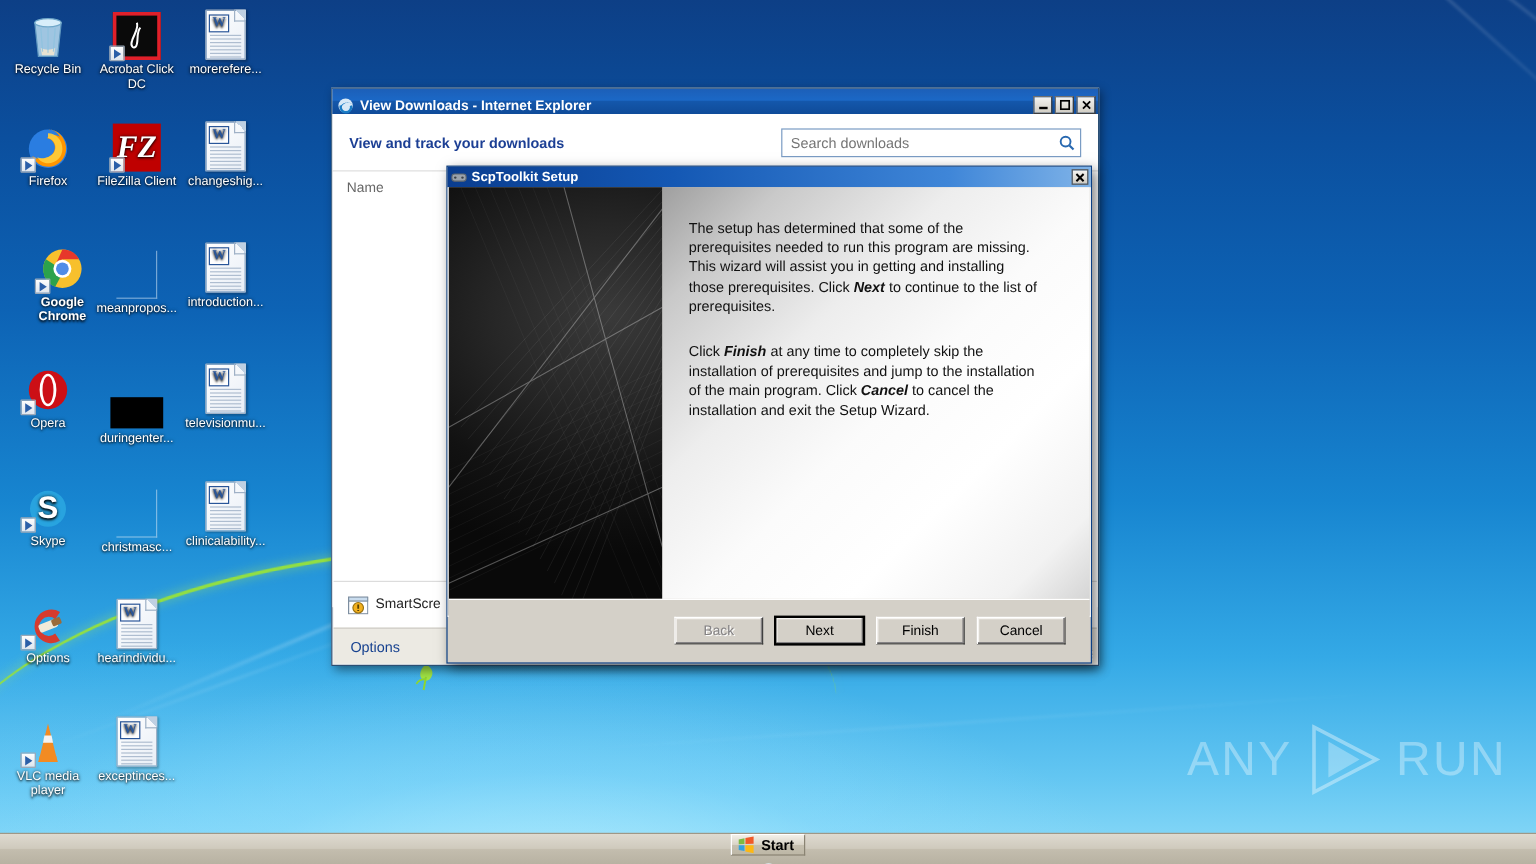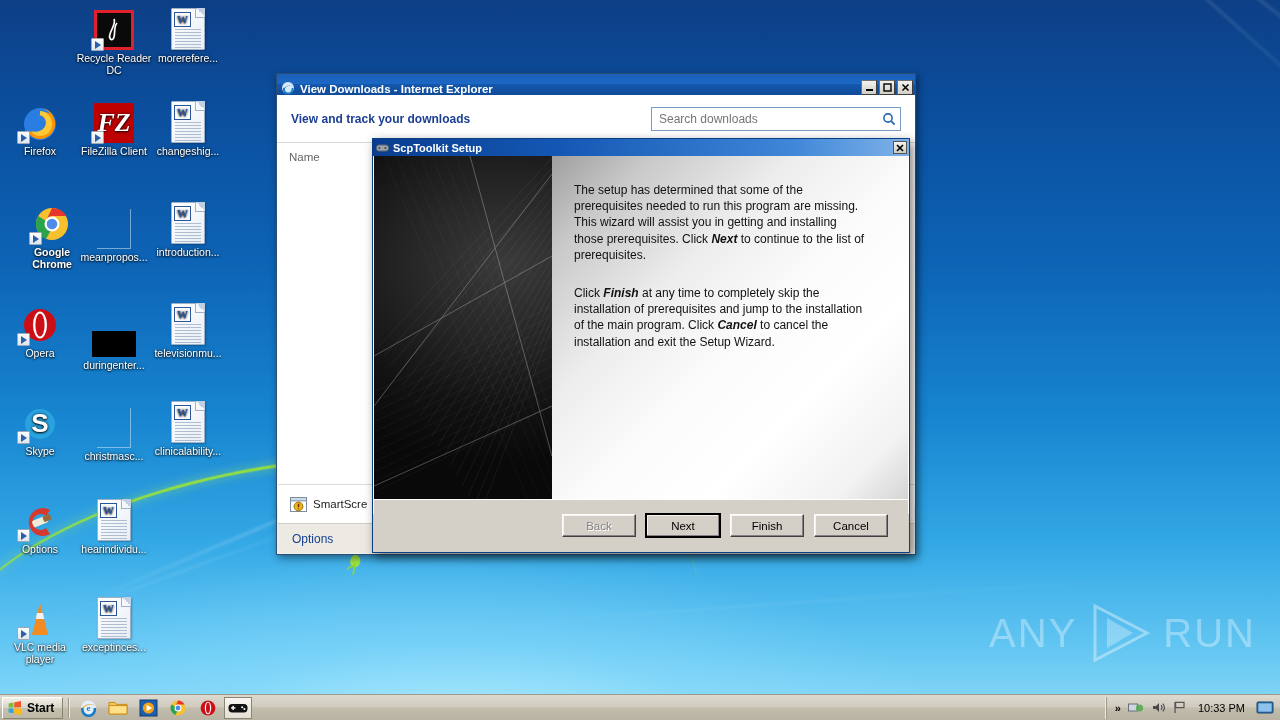--- a/index.html
+++ b/index.html
@@ -177,21 +177,21 @@
     position:absolute; right: 24px; bottom: 56px;
     display:flex; align-items:center; gap:10px;
     color: rgba(255,255,255,.34); font-size: 40px; letter-spacing: 2px;
     font-family:"Liberation Sans", sans-serif; pointer-events:none;
   }
 
   
   #taskbar {
     position:absolute; left:0; bottom:0; width:1280px; height:26px;
     background: linear-gradient(to bottom,#dedad0 0%, #cfcabd 48%, #c3bdae 52%, #b8b2a2 100%);
-    border-top: 1px solid #9e9887; display:flex; align-items:center; gap:2px; padding: 0 2px;
+    border-top: 1px solid #9e9887; display:flex; align-items:center; gap:2px; padding: 0 2px; flex-direction: column;
   }
   #start-btn {
     height: 22px; display:flex; align-items:center; gap:4px; padding: 0 8px 0 4px;
     background: linear-gradient(to bottom,#f3f0e8,#d8d3c6 50%,#c6c0b0 51%,#bdb7a6);
     border:1px solid #fff; border-right-color:#8a8473; border-bottom-color:#8a8473;
     font-size: 12px; font-weight: bold; color:#000;
   }
   .tb-sep { width:1px; height:20px; background:#9e9887; margin: 0 3px; box-shadow: 1px 0 0 #efebe1; }
   .tb-btn {
     width: 28px; height: 22px; display:flex; align-items:center; justify-content:center;
@@ -221,32 +221,43 @@
     <div id="greenarc"></div>
     <svg id="leaf" viewBox="0 0 26 26">
       <path d="M13 3 C18 5 20 10 17 14 C15 17 11 17 9 14 C7 11 9 5 13 3Z" fill="#a8e83c" opacity=".95"></path>
       <path d="M13 13 L11 24" stroke="#8fd62e" stroke-width="1.6" fill="none"></path>
       <path d="M13 15 C9 15 6 17 5 19" stroke="#8fd62e" stroke-width="1.4" fill="none"></path>
     </svg>
   </div>
 
   <div id="desktop-icons">
 
+    <div class="dicon" style="left:2px;  top:6px;">
+      <div class="glyph">
+        <svg width="34" height="40" viewBox="0 0 34 40">
+          <path d="M6 9 L28 9 L25 37 L9 37 Z" fill="#b9dcf0" opacity=".85" stroke="#6fa7c9"></path>
+          <ellipse cx="17" cy="9" rx="11" ry="3.4" fill="#d8eefa" stroke="#6fa7c9"></ellipse>
+          <path d="M11 30 Q17 33 23 30 L22 36 L12 36 Z" fill="#e8e2d2"></path>
+          <path d="M11 13 L12.5 33 M17 13 L17 34 M23 13 L21.5 33" stroke="#8cc2de" stroke-width="1" fill="none" opacity=".8"></path>
+        </svg>
+      </div>
+      <span class="lbl">Recycle Bin</span>
+    </div>
 
     <div class="dicon" style="left:76px; top:6px;">
       <div class="glyph">
         <div class="ic" style="width:40px;height:40px;">
           <div style="position:absolute;inset:0;background:#0a0a0a;border:3px solid #e0202a;"></div>
           <svg width="40" height="40" viewBox="0 0 40 40" style="position:absolute;inset:0;">
             <path d="M20 9 C22 13 18 18 16 24 C14.5 28 17 31 19 29 C22 26 19 17 23 13" stroke="#ffffff" stroke-width="1.7" fill="none"></path>
           </svg>
           <span class="shortcut-badge"></span>
         </div>
       </div>
-      <span class="lbl">Recycle Reader DC</span>
+      <span class="lbl">Acrobat Click DC</span>
     </div>
 
     <div class="dicon" style="left:150px; top:6px;">
       <div class="glyph">
         <div class="ic-doc">
             <div class="wmark">W</div>
             <div class="lines">
               <i></i>
               <i></i>
               <i></i>

